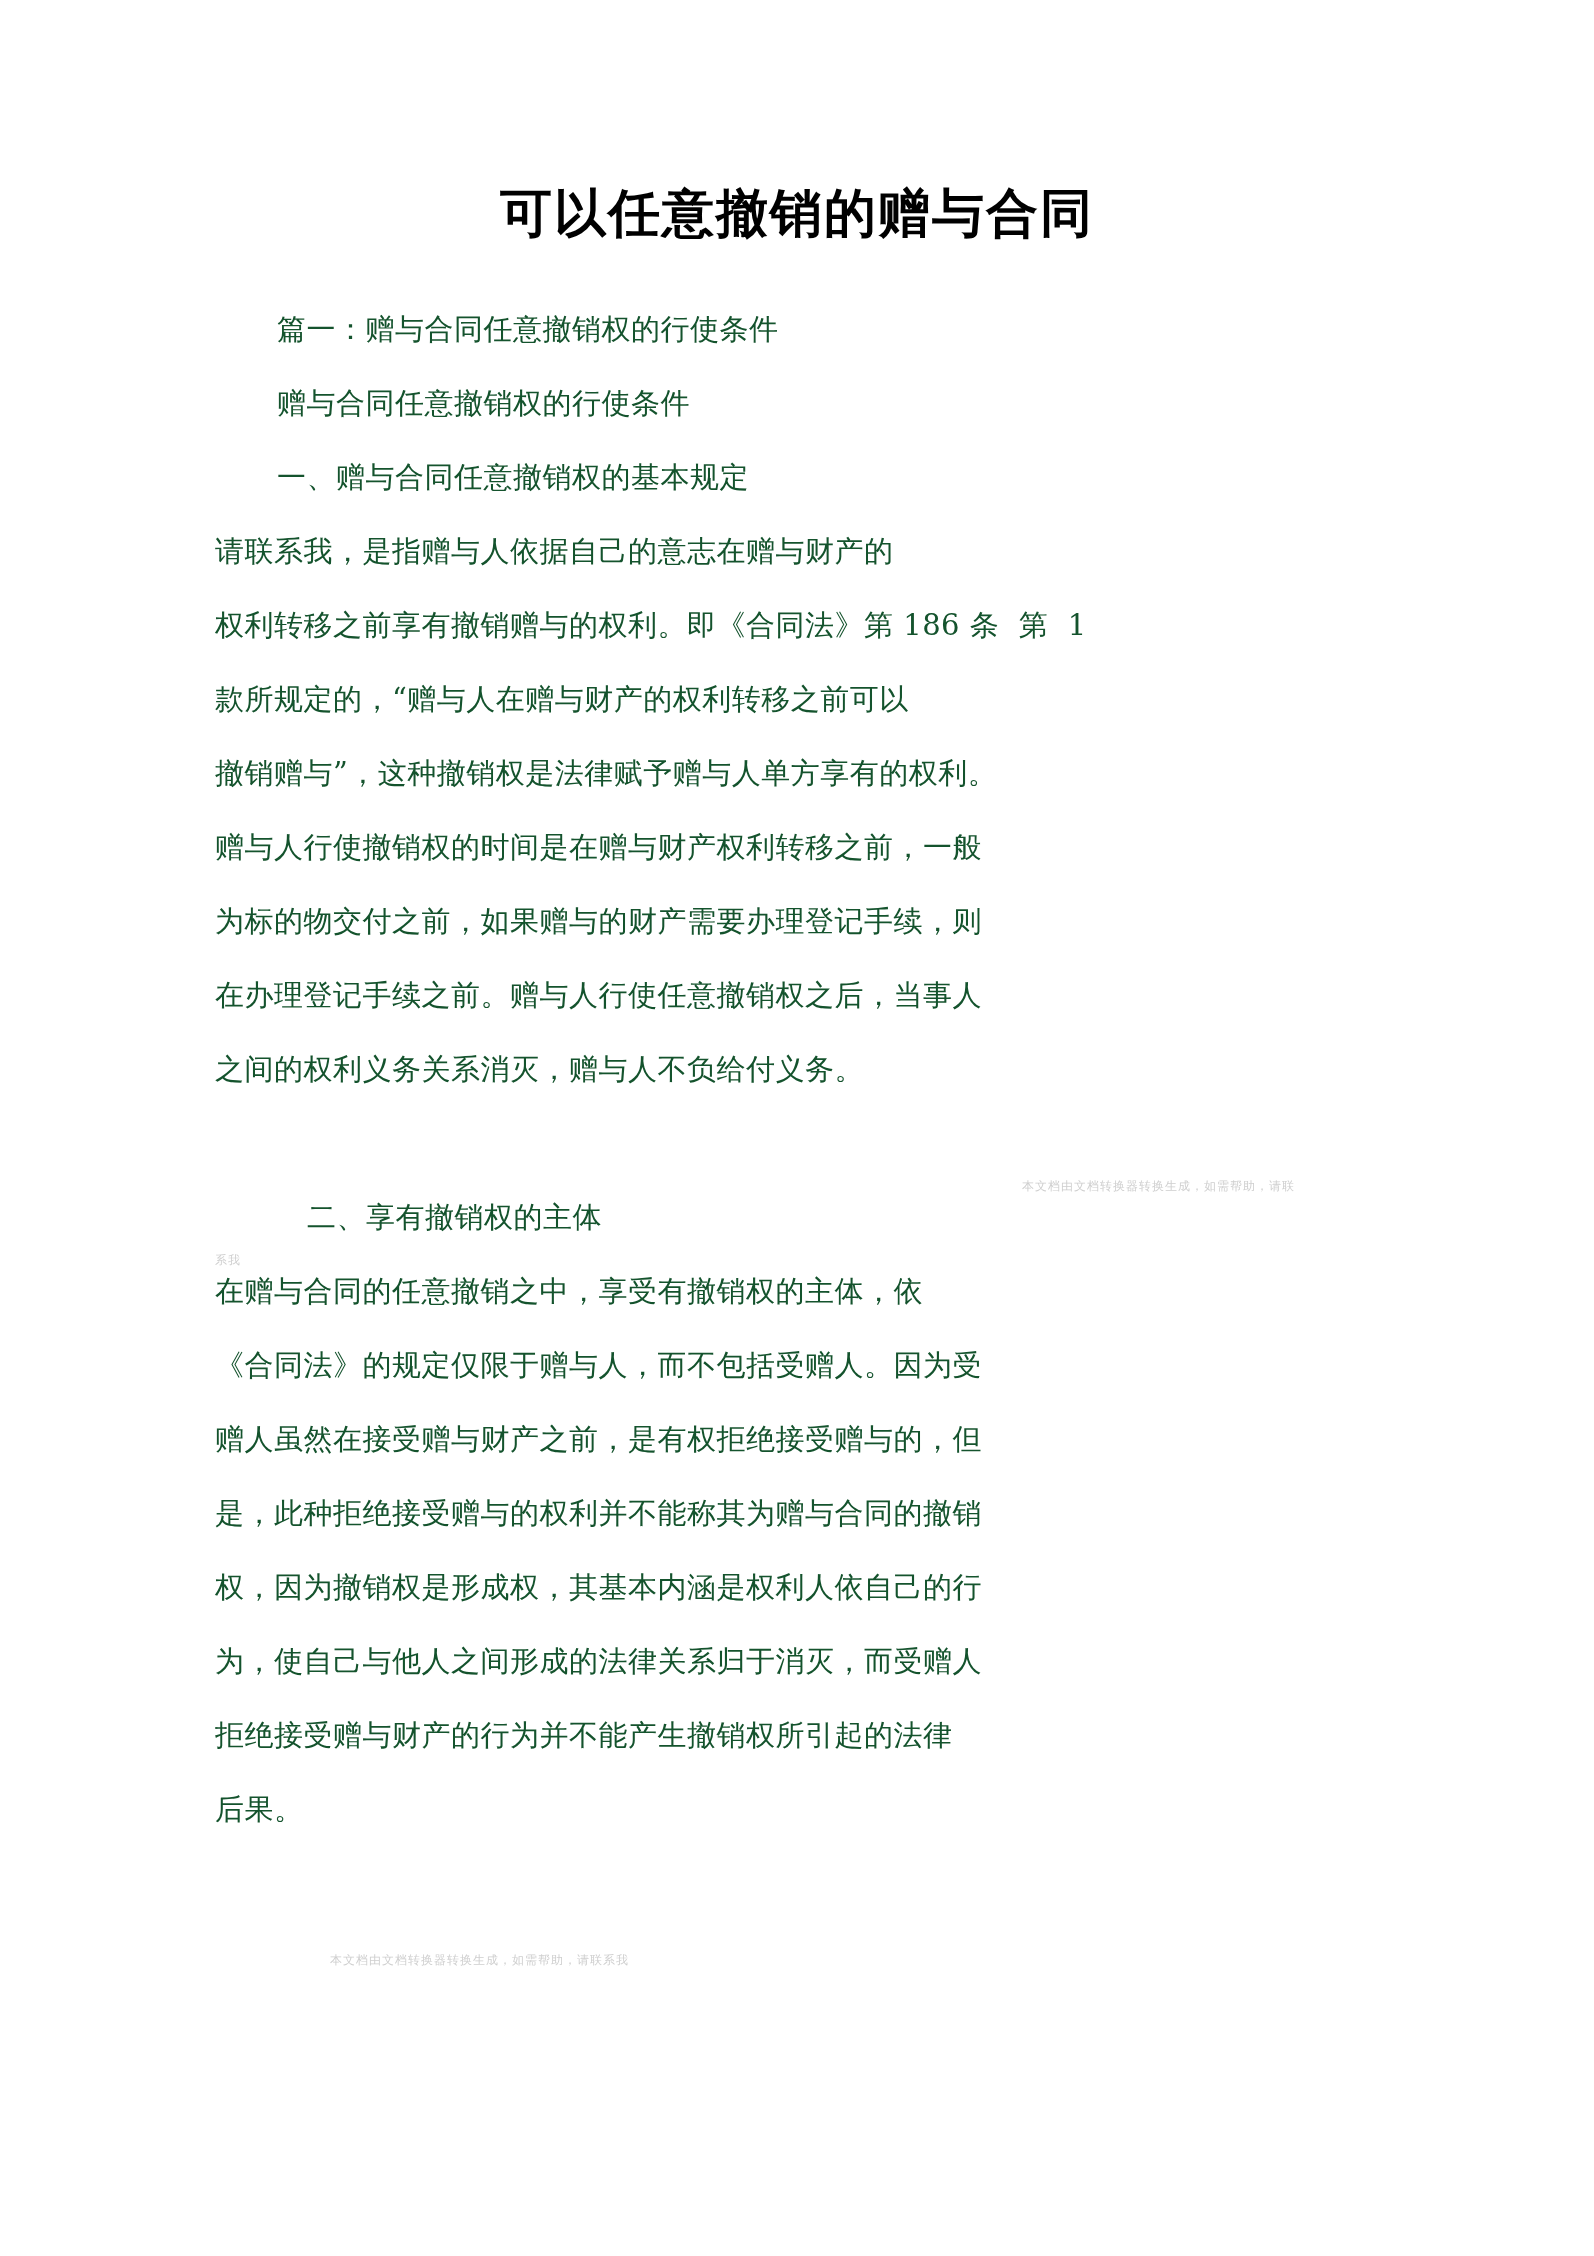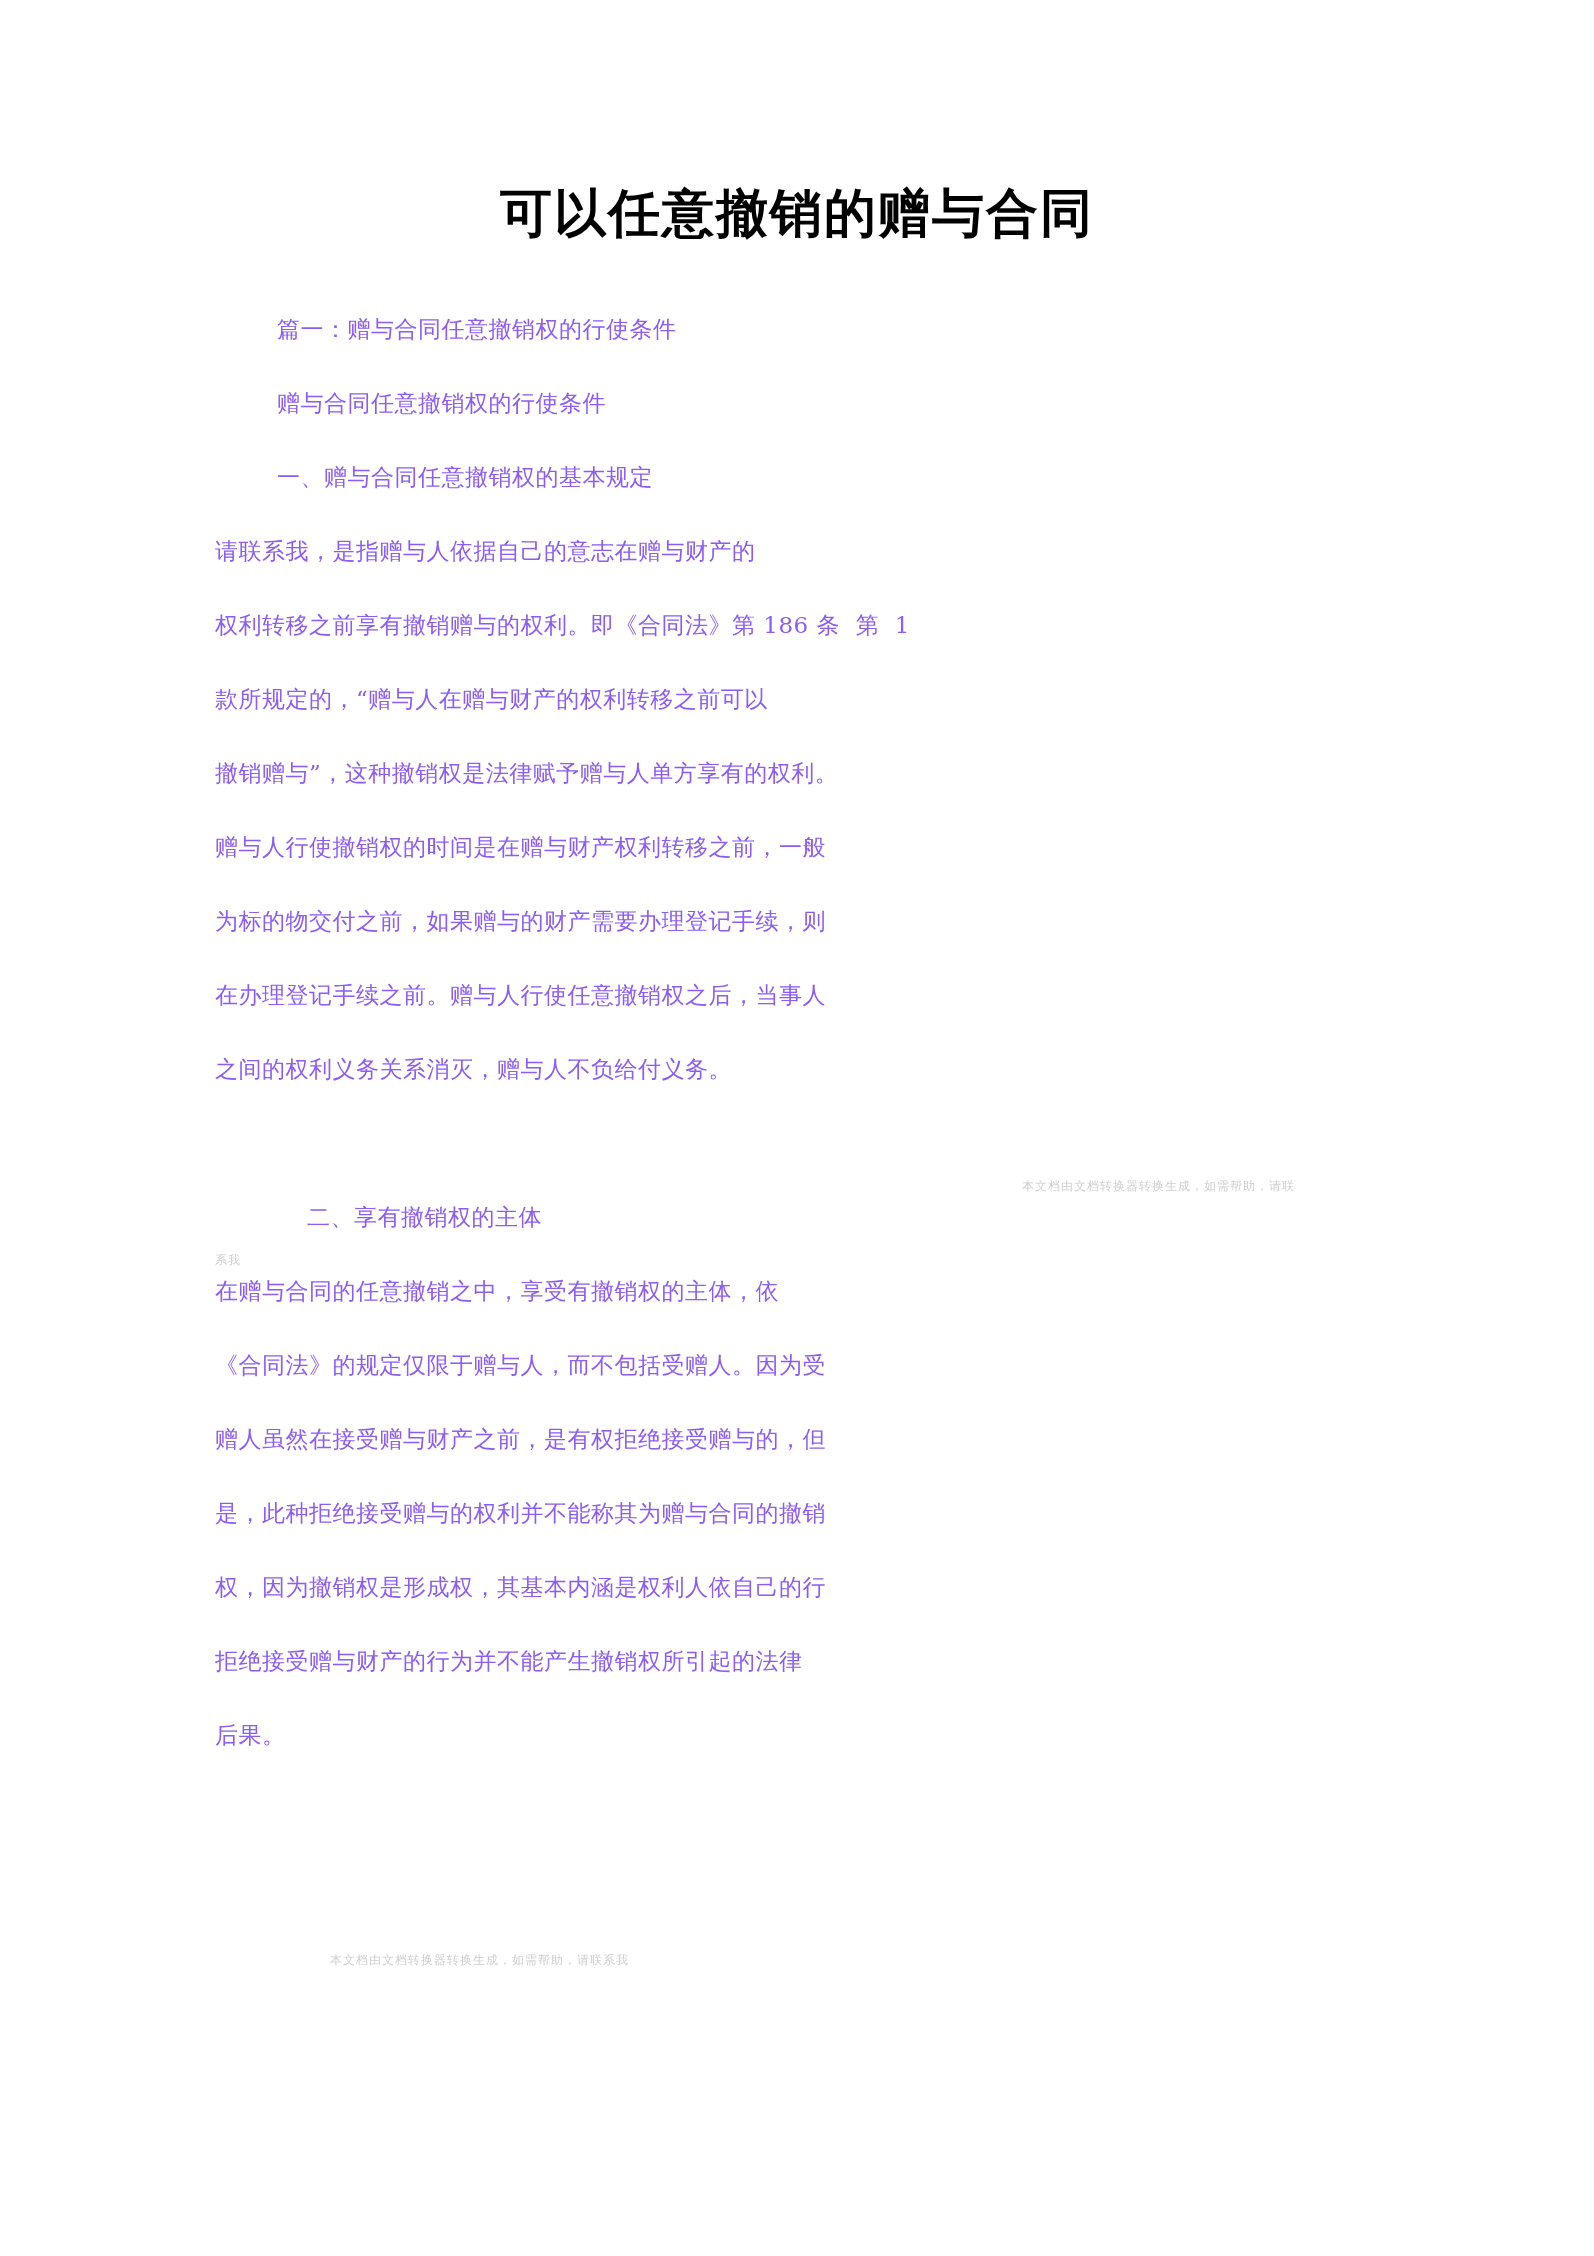--- a/index.html
+++ b/index.html
@@ -25,26 +25,26 @@
   .doc-title {
     font-size: 52px;
     font-weight: bold;
     text-align: center;
     letter-spacing: 2px;
     margin: 30px 0 44px 0;
     line-height: 1.3;
     font-family: "DejaVu Sans", "Liberation Sans", sans-serif;
   }
   .para {
-    font-size: 23px;
+    font-size: 29px;
     line-height: 74px;
     font-family: "DejaVu Serif", "Liberation Serif", serif;
     letter-spacing: 0.5px;
     margin: 0;
-    color: #8b5cf6;
+    color: #14532d;
     white-space: pre-wrap;
   }
   .indent-1 {
     text-indent: 62px;
   }
   .indent-2 {
     text-indent: 92px;
   }
   .blank-line {
     height: 74px;
@@ -81,20 +81,21 @@
     <p class="para">为标的物交付之前，如果赠与的财产需要办理登记手续，则</p>
     <p class="para">在办理登记手续之前。赠与人行使任意撤销权之后，当事人</p>
     <p class="para">之间的权利义务关系消灭，赠与人不负给付义务。</p>
     <div class="blank-line"></div>
     <p class="para indent-2">二、享有撤销权的主体</p>
     <p class="para">在赠与合同的任意撤销之中，享受有撤销权的主体，依</p>
     <p class="para">《合同法》的规定仅限于赠与人，而不包括受赠人。因为受</p>
     <p class="para">赠人虽然在接受赠与财产之前，是有权拒绝接受赠与的，但</p>
     <p class="para">是，此种拒绝接受赠与的权利并不能称其为赠与合同的撤销</p>
     <p class="para">权，因为撤销权是形成权，其基本内涵是权利人依自己的行</p>
+    <p class="para">为，使自己与他人之间形成的法律关系归于消灭，而受赠人</p>
     <p class="para">拒绝接受赠与财产的行为并不能产生撤销权所引起的法律</p>
     <p class="para">后果。</p>
   </div>
 
   <div class="watermark wm-1">本文档由文档转换器转换生成，如需帮助，请联</div>
   <div class="watermark wm-2">系我</div>
   <div class="watermark wm-3">本文档由文档转换器转换生成，如需帮助，请联系我</div>
 
 </div>
 

